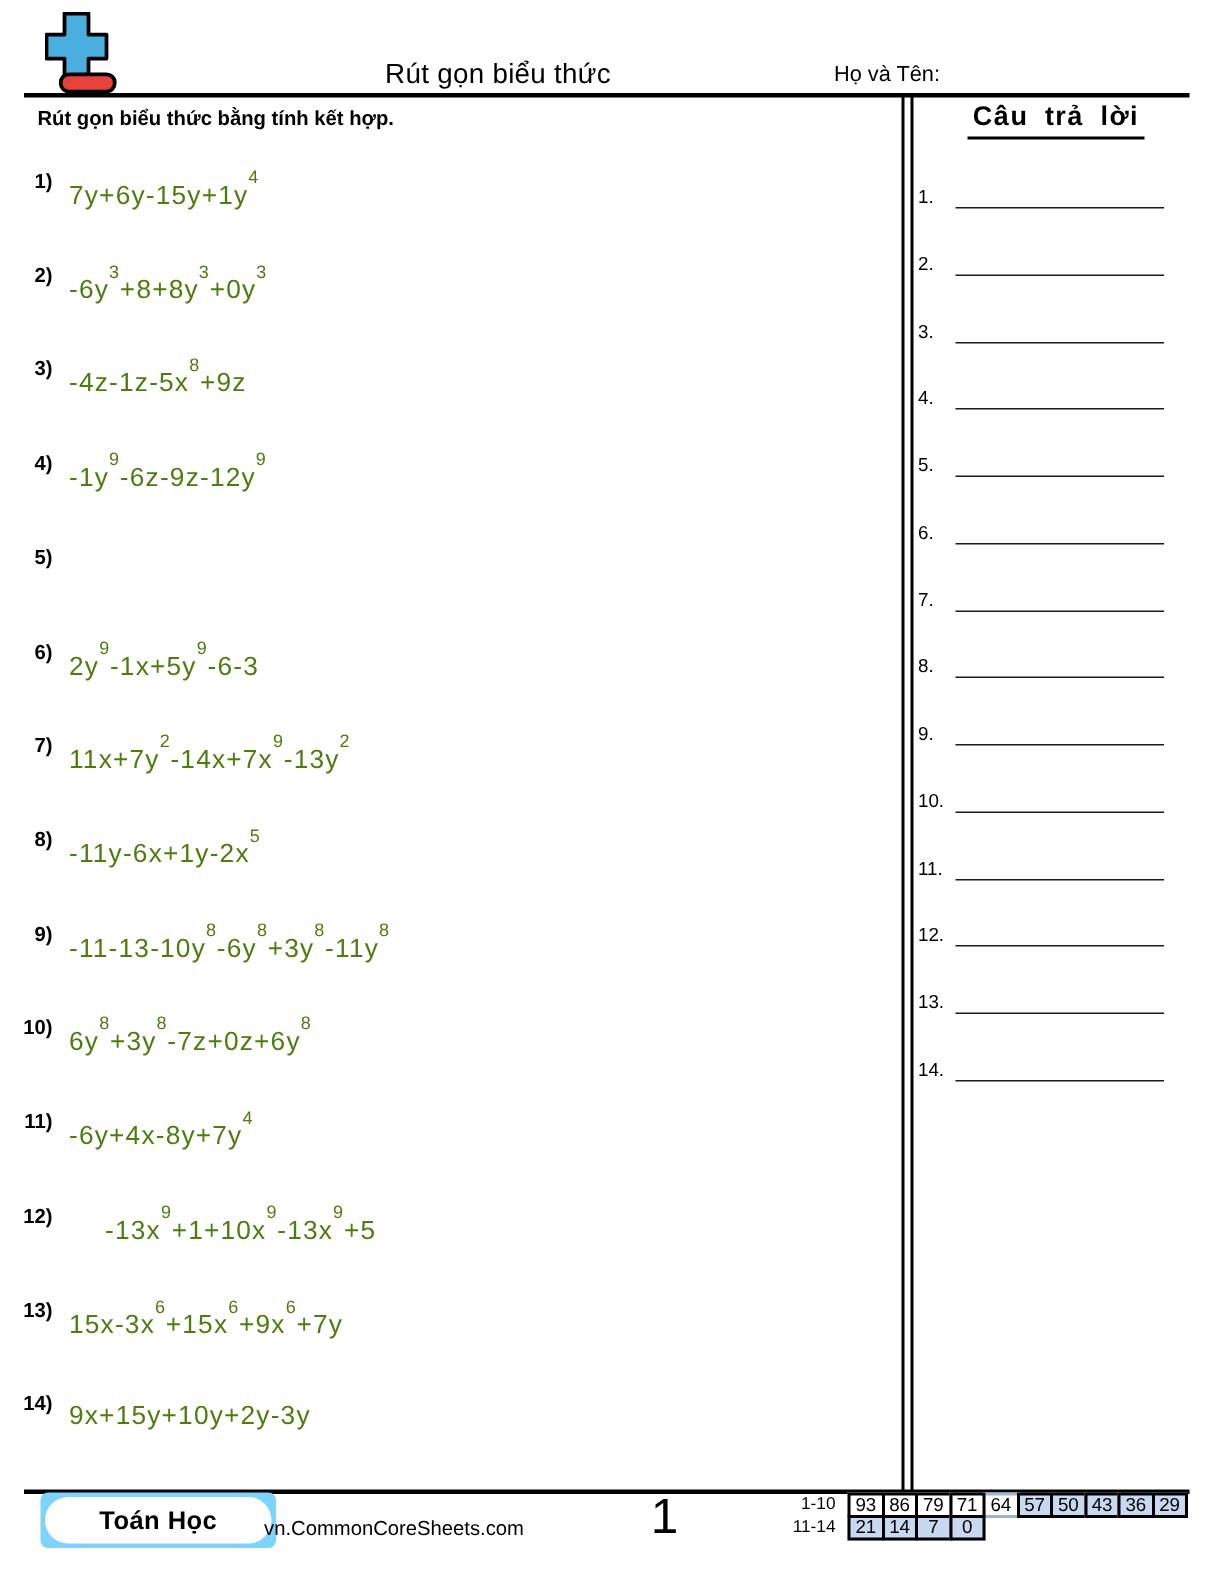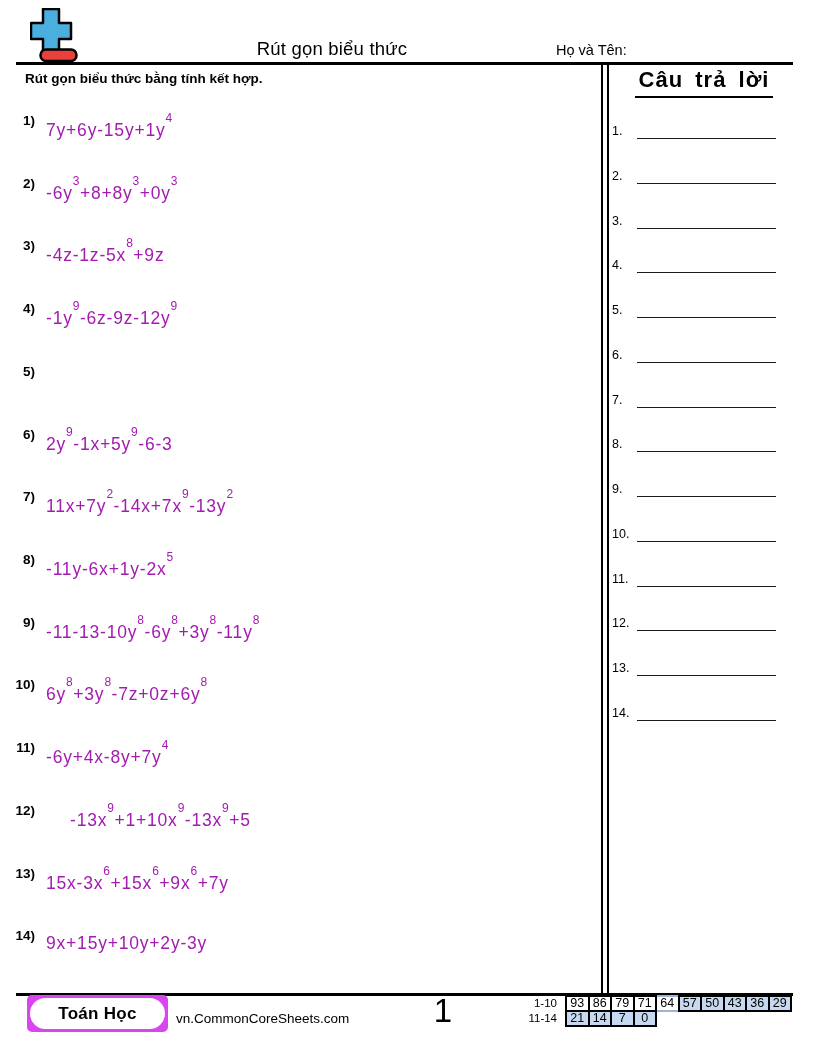--- a/index.html
+++ b/index.html
@@ -19,35 +19,35 @@
   .header-line { position: absolute; left: 16px; right: 23px; top: 62px; height: 2.5px; background: #000; }
   .instruction { position: absolute; left: 25px; top: 71px; font-size: 13.5px; font-weight: bold; }
   
   .col-divider {
     position: absolute; left: 601px; top: 64px; width: 8px; height: 930px;
     border-left: 2.5px solid #000; border-right: 2.5px solid #000;
   }
   
   .answers-title-wrap { position: absolute; left: 609px; top: 67px; width: 190px; text-align: center; }
   .answers-title {
-    display: inline-block; font-size: 22px; font-weight: bold;
+    display: inline-block; font-size: 18px; font-weight: bold;
     letter-spacing: 1px; word-spacing: 5px;
     border-bottom: 2.5px solid #000; padding: 0 4px 3px 4px;
   }
   .arow { position: absolute; left: 612px; width: 164px; height: 17px; display: flex; align-items: flex-end; }
   .anum { width: 25px; font-size: 12.5px; line-height: 15px; }
   .aline { flex: 1; border-bottom: 1.6px solid #1a1a1a; height: 100%; }
   
   .prow { position: absolute; left: 0; width: 595px; height: 34px; display: flex; align-items: flex-start; }
   .pnum { width: 46px; text-align: right; padding-right: 11px; font-size: 13.5px; font-weight: bold; margin-top: 3px; }
-  .pexpr { font-size: 17.5px; letter-spacing: 0.8px; margin-top: 8px; color: #a21caf; white-space: nowrap; }
+  .pexpr { font-size: 17.5px; letter-spacing: 0.8px; margin-top: 8px; color: #4d7c0f; white-space: nowrap; }
   .pexpr sup { font-size: 12px; position: relative; top: -7px; letter-spacing: 0.5px; }
   
   .footer-line { position: absolute; left: 16px; right: 23px; top: 993px; height: 2.5px; background: #000; }
-  .badge { position: absolute; left: 27px; top: 995px; width: 141px; height: 37px; background: #d946ef; border-radius: 5px; }
+  .badge { position: absolute; left: 27px; top: 995px; width: 157px; height: 37px; background: #7dd3fc; border-radius: 5px; }
   .badge-inner {
     position: absolute; left: 3px; right: 3px; top: 3px; bottom: 3px;
     background: #fff; border-radius: 16px; display: flex; align-items: center; justify-content: center;
     font-size: 17px; font-weight: bold; letter-spacing: 0.3px;
   }
   .site { position: absolute; left: 176px; top: 1011px; font-size: 13.5px; }
   .page-num { position: absolute; left: 408px; top: 992px; width: 70px; text-align: center; font-size: 33px; }
   
   .score-area { position: absolute; left: 516px; top: 995px; }
   .srow { display: flex; }

